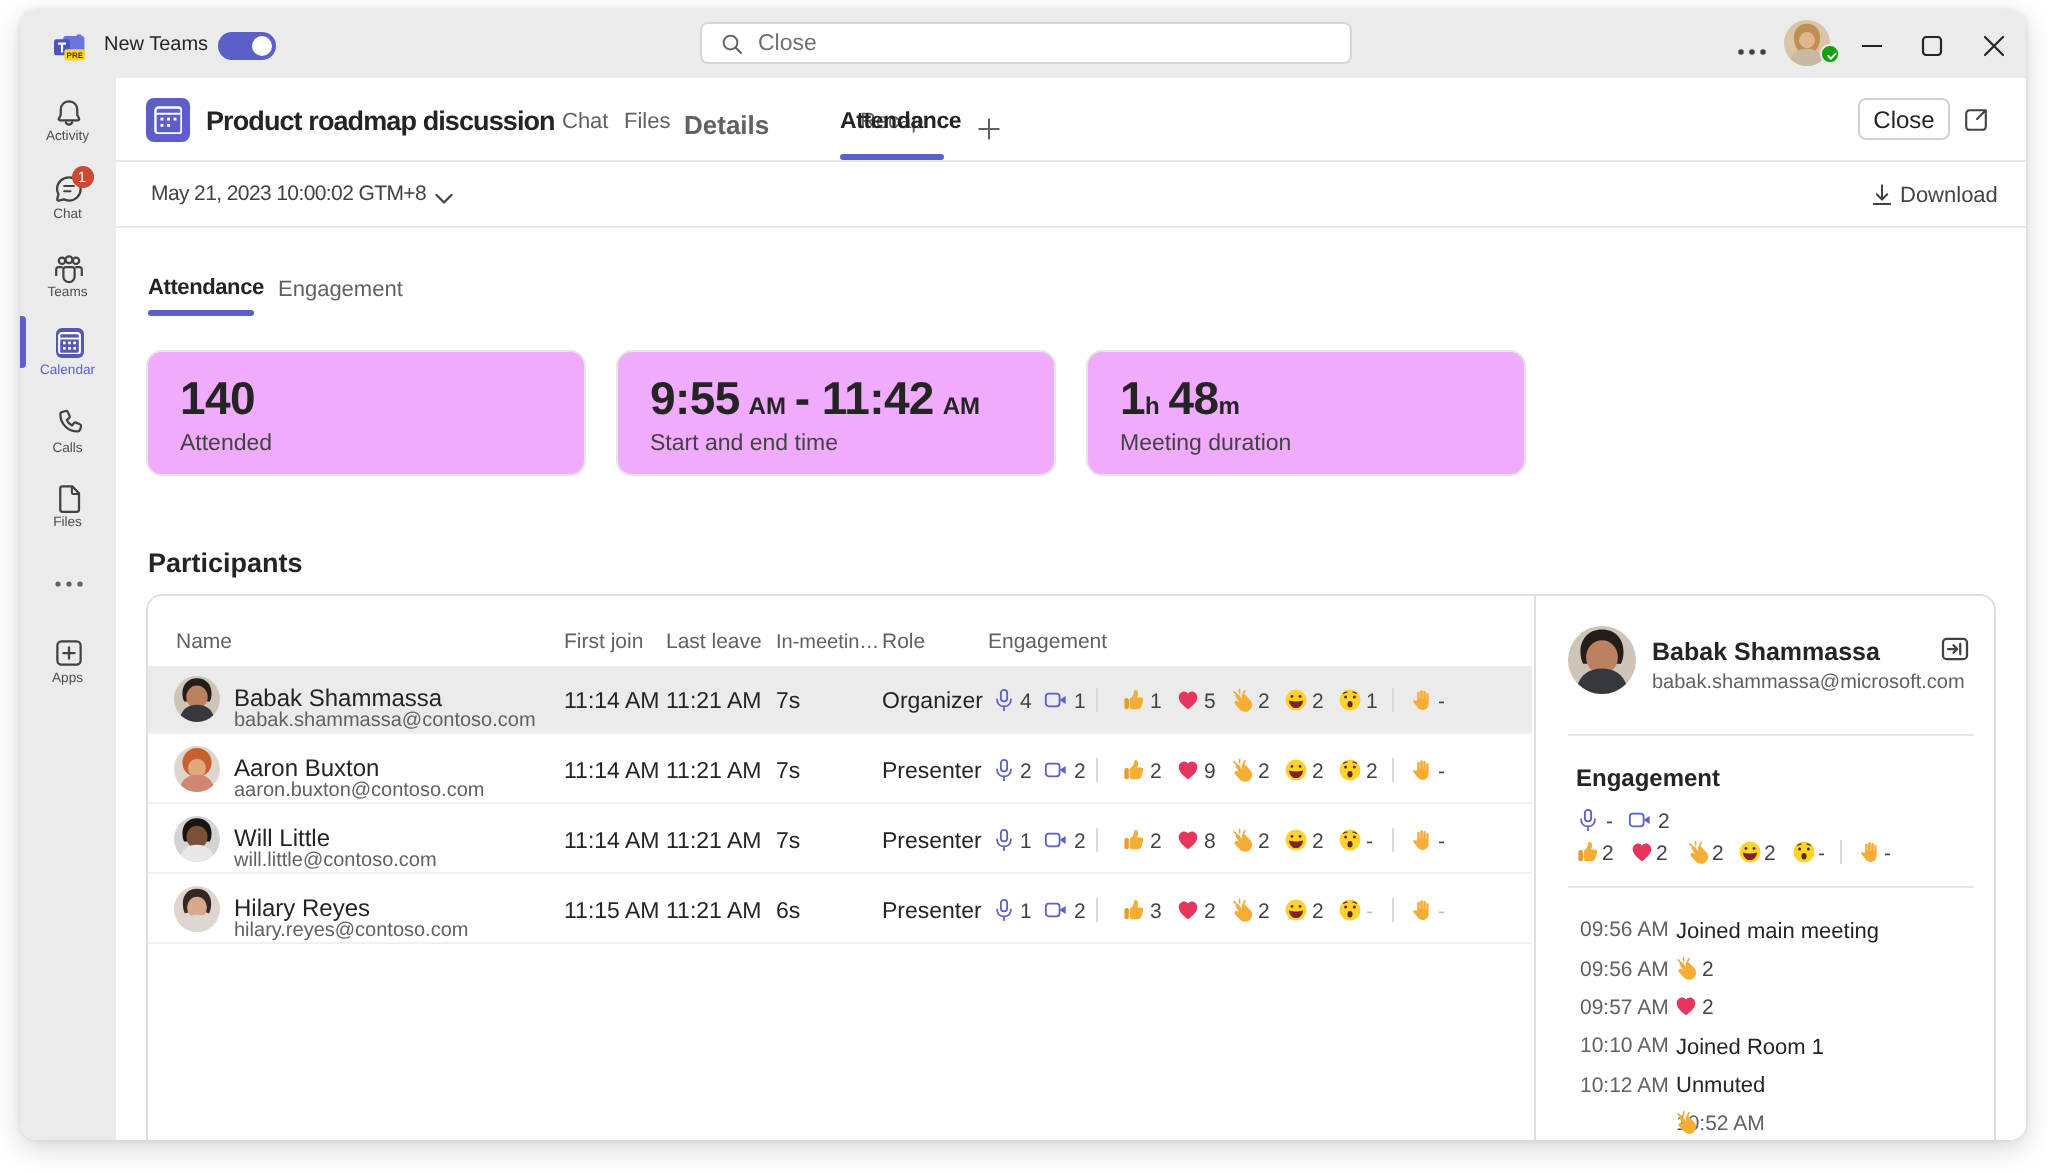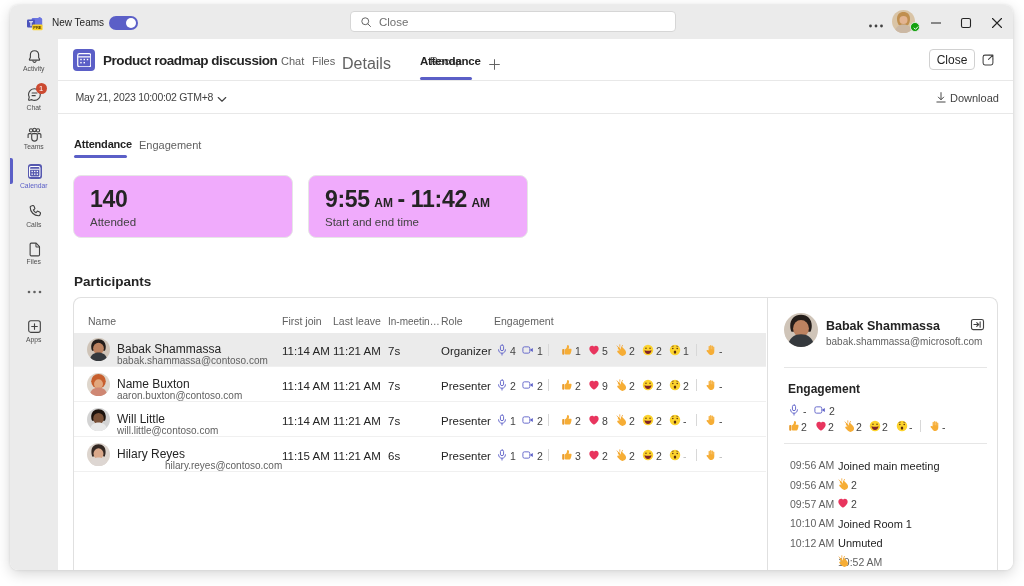--- a/index.html
+++ b/index.html
@@ -202,21 +202,21 @@
           <rect x="5.4" y="4.8" width="1.2" height="1.2"></rect>
           <rect x="8.1" y="4.8" width="1.2" height="1.2"></rect>
           <rect x="2.7" y="7.4" width="1.2" height="1.2"></rect>
           <rect x="5.4" y="7.4" width="1.2" height="1.2"></rect>
         </g>
       </svg>
   </div>
   <div class="ab" style="left:93px; top:47.5px; font-size:13.5px; font-weight:bold; letter-spacing:-0.45px; color:#242424;">Product roadmap discussion</div>
   <div class="ab" style="left:271px; top:50px; font-size:11px; color:#616161;">Chat</div>
   <div class="ab" style="left:302px; top:50px; font-size:11px; color:#616161;">Files</div>
-  <div class="ab" style="left:332px; top:50px; font-size:16px; color:#616161;">Details</div>
+  <div class="ab" style="left:332px; top:50px; font-size:13px; color:#616161;font-weight:bold;">Details</div>
   <div class="ab" style="left:372px; top:50px; font-size:11px; color:#616161;padding-left:48px;">Recap</div>
   <div class="ab" style="left:410px; top:49.5px; font-size:11.5px; font-weight:bold; letter-spacing:-0.2px; color:#242424;">Attendance</div>
   <div class="ab" style="left:410px; top:72px; width:52px; height:3px; background:#5b5fc7; border-radius:2px;"></div>
   <svg class="ab" style="left:478px; top:53px;" width="13" height="13" viewBox="0 0 16 16">
       <path d="M8 2v12M2 8h12" stroke="#616161" stroke-width="1.2" stroke-linecap="round"></path>
     </svg>
   <div class="btn" style="left:924px; top:44px; width:20px; background:#5b5fc7; color:#ffffff;">Join</div>
   <div class="btn" style="left:919px; top:44px; width:46px; background:#fff; color:#242424; border:1px solid #d1d1d1;">Close</div>
   <svg class="ab" style="left:971px; top:48px;" width="14" height="14" viewBox="0 0 16 16">
       <path d="M13.6 6.5v5c0 1.2-.9 2.1-2.1 2.1h-7c-1.2 0-2.1-.9-2.1-2.1v-7c0-1.2.9-2.1 2.1-2.1h5" fill="none" stroke="#424242" stroke-width="1.2"></path>
@@ -239,20 +239,24 @@
   <div class="ab" style="left:64px; top:150px; width:53px; height:2.5px; background:#5b5fc7; border-radius:2px;"></div>
   <div class="ab" style="left:129px; top:133.5px; font-size:11px; color:#616161;">Engagement</div>
 
   <div class="card" style="left:63px;">
     <div class="ab big" style="left:16px; top:10px;">140</div>
     <div class="clabel">Attended</div>
   </div>
   <div class="card" style="left:298px;">
     <div class="ab" style="left:16px; top:10px;"><span class="big">9:55</span> <span class="sm">AM</span> <span class="big">- 11:42</span> <span class="sm">AM</span></div>
     <div class="clabel">Start and end time</div>
+  </div>
+  <div class="card" style="left:533px;">
+    <div class="ab" style="left:16px; top:10px;"><span class="big">1</span><span class="sm">h</span> <span class="big">48</span><span class="sm">m</span></div>
+    <div class="clabel">Meeting duration</div>
   </div>
   <div class="ab" style="left:64px; top:269px; font-size:13.5px; font-weight:bold; color:#242424;">Participants</div>
 
   <div class="ab" style="left:63px; top:292px; width:925px; height:274px; border:1px solid #e0e0e0; border-bottom:none; border-radius:8px 8px 0 0; background:#fff;"></div>
   <div class="vline" style="left:756.5px; top:292px; height:274px;"></div>
   <div class="th" style="left:78px; top:310px;">Name</div>
   <div class="th" style="left:272px; top:310px;">First join</div>
   <div class="th" style="left:323px; top:310px;">Last leave</div>
   <div class="th" style="left:378px; top:310.5px; font-size:10px;">In-meetin…</div>
   <div class="th" style="left:431px; top:310px;">Role</div>
@@ -318,21 +322,21 @@
     <div class="cnt" style="left:709px; top:340px;">-</div>
 
   <svg class="ab" style="left:77px; top:368px;" width="23" height="23" viewBox="0 0 24 24">
       <g clip-path="url(#c1)">
         <rect width="24" height="24" fill="#ded6cc"></rect>
         <circle cx="12" cy="8.6" r="7.6" fill="#c75f2e"></circle>
         <ellipse cx="12" cy="11.6" rx="4.7" ry="5" fill="#e2a77d"></ellipse>
         <path d="M12 15c-4.5 0-7.5 2.4-8.5 5.5V24h17v-3.5C19.5 17.4 16.5 15 12 15z" fill="#cf8773"></path>
       </g>
     </svg>
-  <div class="ab nm" style="left:107px; top:371.5px;">Name Buxton</div>
+  <div class="ab nm" style="left:107px; top:371.5px;">Aaron Buxton</div>
   <div class="ab em" style="left:107px; top:384.5px;">aaron.buxton@contoso.com</div>
   <div class="td" style="left:272px; top:375px;">11:14 AM</div>
   <div class="td" style="left:323px; top:375px;">11:21 AM</div>
   <div class="td" style="left:378px; top:375px;">7s</div>
   <div class="td" style="left:431px; top:375px;">Presenter</div>
   <svg class="ab" style="left:486px; top:374px;" width="12" height="12">
       <use href="#mic"></use>
     </svg>
     <div class="cnt" style="left:500px; top:375px;">2</div>
   <svg class="ab" style="left:512px; top:374px;" width="12" height="12">
@@ -417,21 +421,21 @@
 
   <svg class="ab" style="left:77px; top:438px;" width="23" height="23" viewBox="0 0 24 24">
       <g clip-path="url(#c1)">
         <rect width="24" height="24" fill="#ddd5ce"></rect>
         <path d="M12 1.4c4.5 0 7.4 3.1 7.4 7.6 0 2.2-.4 4-1.1 5.3l-2-.7-8.6.1-2 .6C5 13 4.6 11.2 4.6 9c0-4.5 2.9-7.6 7.4-7.6z" fill="#332823"></path>
         <ellipse cx="12" cy="11.2" rx="5.2" ry="5.6" fill="#d9a88a"></ellipse>
         <path d="M12 15c-4.5 0-7.5 2.4-8.5 5.5V24h17v-3.5C19.5 17.4 16.5 15 12 15z" fill="#ddd6d2"></path>
       </g>
     </svg>
   <div class="ab nm" style="left:107px; top:441.5px;">Hilary Reyes</div>
-  <div class="ab em" style="left:107px; top:454.5px;margin-left:48px;">hilary.reyes@contoso.com</div>
+  <div class="ab em" style="left:107px; top:454.5px;">hilary.reyes@contoso.com</div>
   <div class="td" style="left:272px; top:445px;">11:15 AM</div>
   <div class="td" style="left:323px; top:445px;">11:21 AM</div>
   <div class="td" style="left:378px; top:445px;">6s</div>
   <div class="td" style="left:431px; top:445px;">Presenter</div>
   <svg class="ab" style="left:486px; top:444px;" width="12" height="12">
       <use href="#mic"></use>
     </svg>
     <div class="cnt" style="left:500px; top:445px;">1</div>
   <svg class="ab" style="left:512px; top:444px;" width="12" height="12">
       <use href="#cam"></use>

